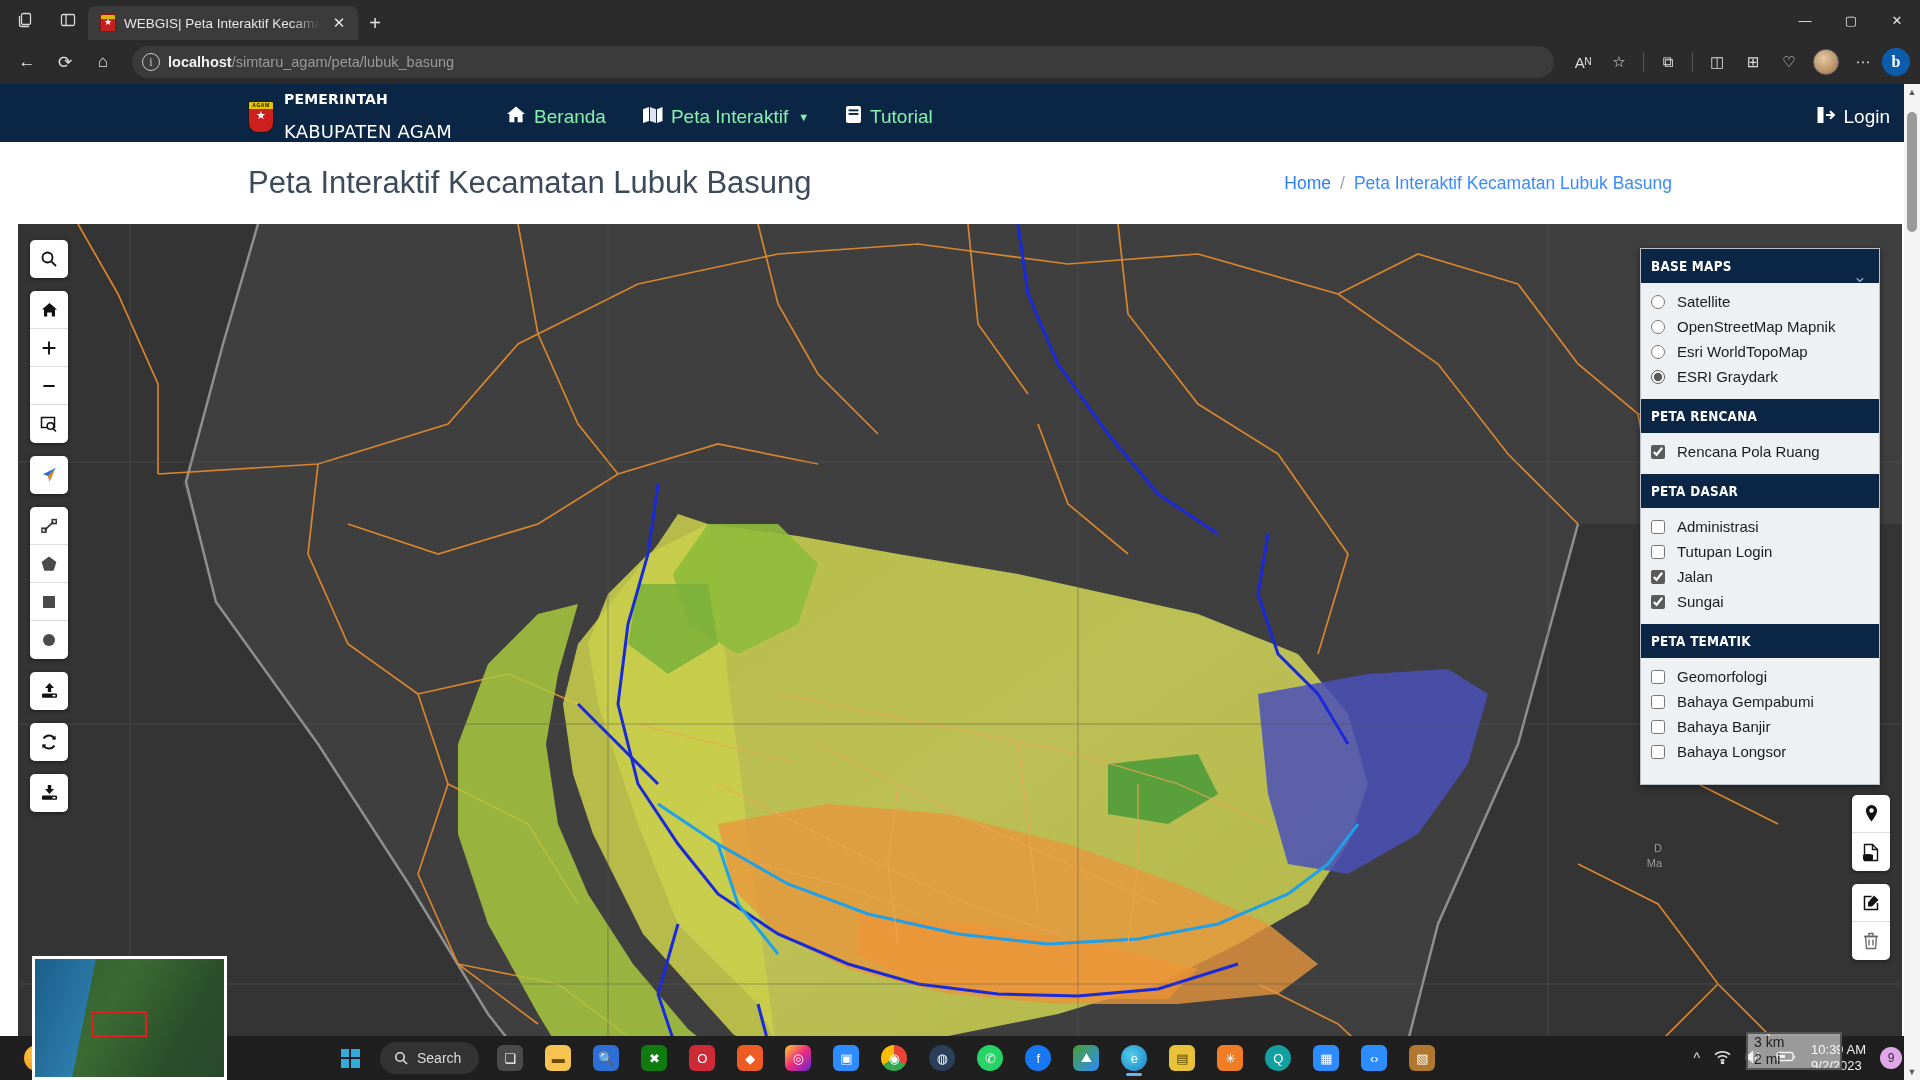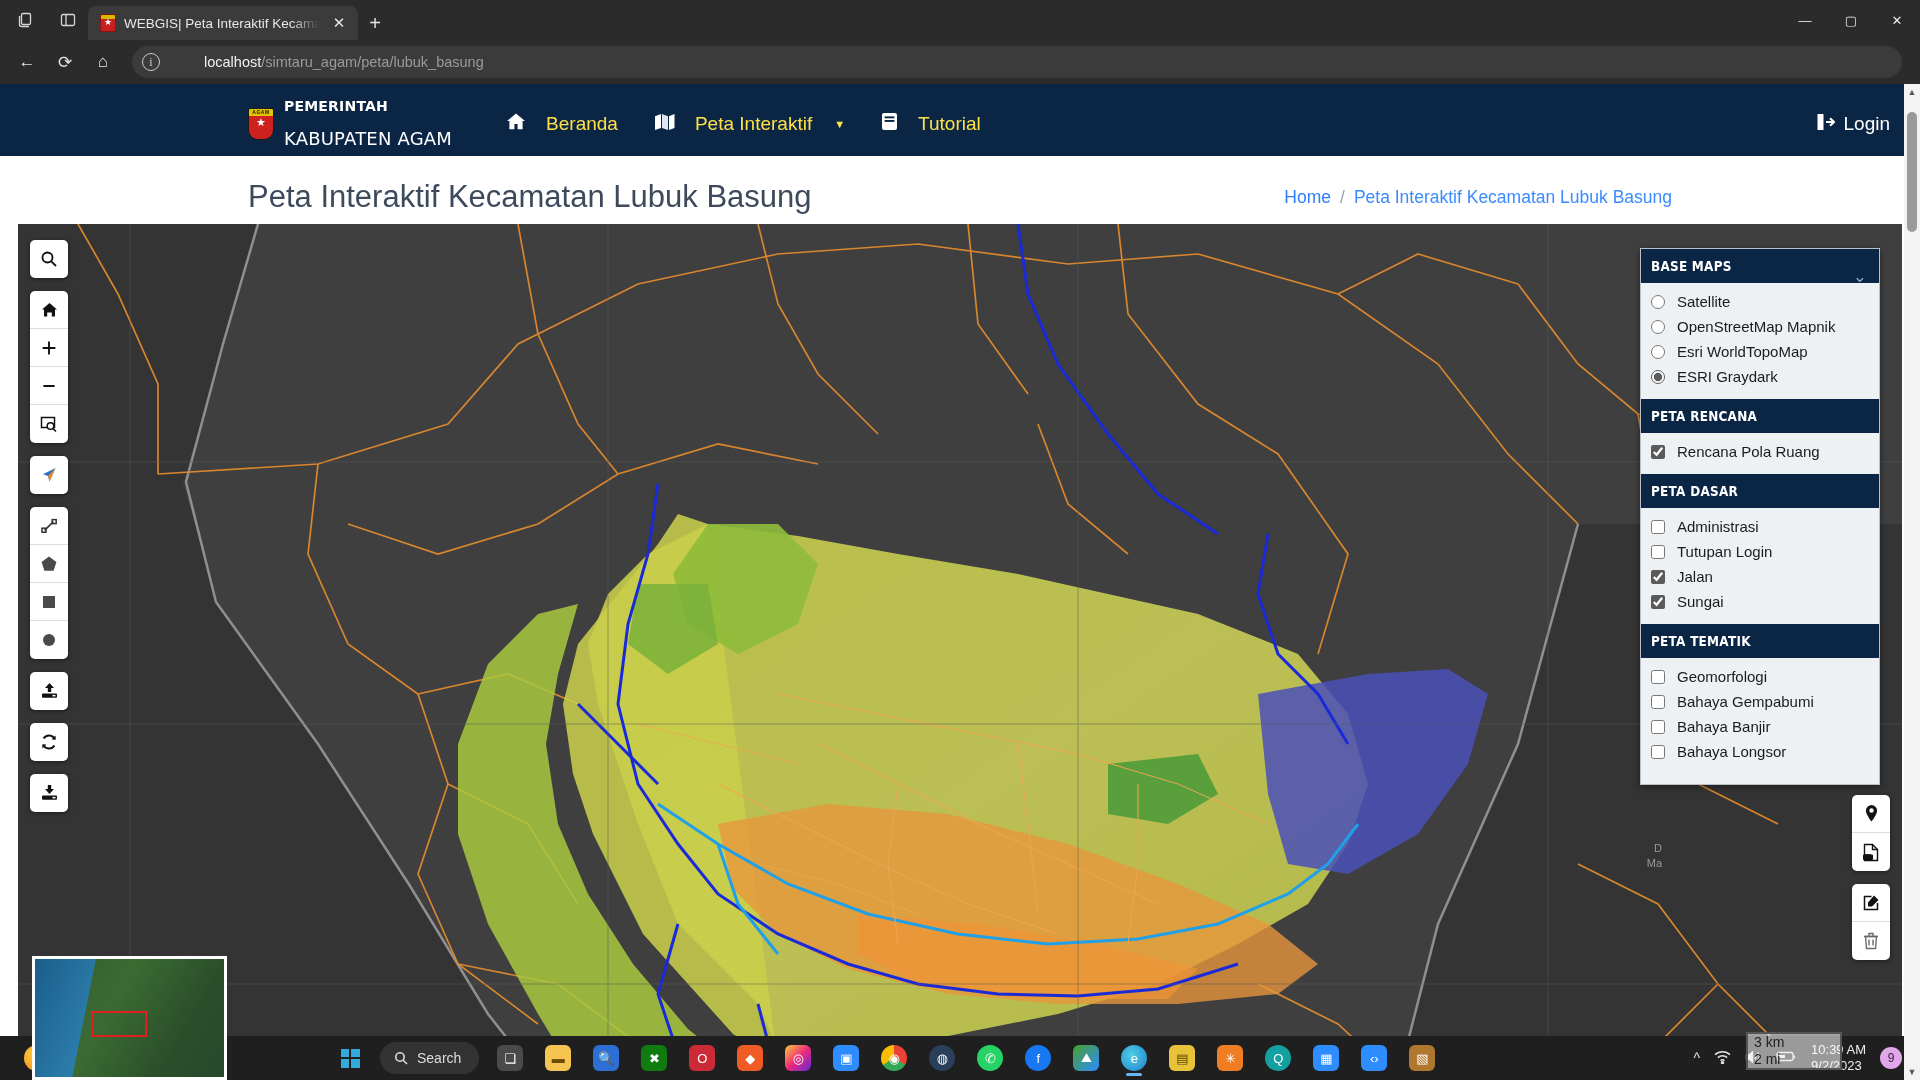--- a/index.html
+++ b/index.html
@@ -53,36 +53,36 @@
              color: #e3e3e3; border-radius: 4px; font-size: 17px; }
   .addressbar {
     flex: 1; height: 32px; background: #3b3b3b; border-radius: 16px;
     display: flex; align-items: center; padding: 0 10px; gap: 8px; margin: 0 8px;
     min-width: 0;
   }
   .addr-info { width: 18px; height: 18px; border: 1.4px solid #c9c9c9; border-radius: 50%;
                color: #c9c9c9; font-size: 12px; display: flex; align-items: center;
                justify-content: center; font-family: "Liberation Serif", serif; flex: 0 0 auto; }
   .addr-text { font-size: 14.5px; color: #9a9a9a; white-space: nowrap; }
-  .addr-text b { color: #f0f0f0; font-weight: 400; margin-left: 36px; }
+  .addr-text b { color: #f0f0f0; font-weight: 700; }
   .tb-right { display: flex; align-items: center; gap: 2px; }
   .tb-right .nav-btn { font-size: 15px; color: #dcdcdc; }
   .tb-sep { width: 1px; height: 20px; background: #565656; margin: 0 5px; }
   .profile-av { width: 26px; height: 26px; border-radius: 50%;
                 background: radial-gradient(circle at 40% 35%, #e8c9a0, #9a6f4a); margin: 0 5px;
                 border: 1px solid #666; }
   .bing-ico { width: 28px; height: 28px; border-radius: 50%; background: #0b5cab;
               color: #fff; display: flex; align-items: center; justify-content: center;
               font-size: 16px; font-weight: bold; font-family: "Liberation Serif", serif; }
 
   
   .page { height: 996px; background: #fff; position: relative; overflow: hidden; }
 
   .site-nav {
-    height: 72px; background: #0b2545; display: flex; align-items: center;
+    height: 58px; background: #0b2545; display: flex; align-items: center;
     padding: 8px 30px 0 0;
   }
   .brand { display: flex; align-items: center; gap: 10px; margin-left: 248px; }
   .brand-logo {
     width: 26px; height: 32px; flex: 0 0 auto; position: relative;
     background: linear-gradient(#e3c400 0 22%, #cf2020 22% 100%);
     border: 1px solid #1a1a1a; border-radius: 2px 2px 10px 10px;
   }
   .brand-logo::before {
     content: "AGAM"; position: absolute; top: 0px; left: 0; right: 0;
@@ -90,21 +90,21 @@
   }
   .brand-logo::after {
     content: "★"; position: absolute; top: 8px; left: 0; right: 0;
     text-align: center; font-size: 11px; color: #fff; line-height: 1;
   }
   .brand-text { color: #fff; line-height: 1.02; font-family: "DejaVu Sans", sans-serif; }
   .brand-line1 { font-size: 14px; font-weight: bold; letter-spacing: .2px; }
   .brand-line2 { font-size: 18px; font-weight: normal; letter-spacing: .2px; margin-top: 17px; }
 
   .nav-links { display: flex; align-items: center; gap: 36px; margin-left: 54px; }
-  .nav-link { color: #fde047; font-size: 19px; display: flex; align-items: center; gap: 20px; }
+  .nav-link { color: #86efac; font-size: 19px; display: flex; align-items: center; gap: 8px; }
   .nav-caret { font-size: 11px; margin-left: 2px; }
   .nav-login { margin-left: auto; color: #fff; font-size: 19px; display: flex;
                align-items: center; gap: 9px; }
 
   .page-head { height: 82px; display: flex; align-items: center; padding: 0 40px 0 248px; }
   .page-title { font-size: 31px; color: #3d4a5c; font-weight: 400; }
   .breadcrumb { margin-left: auto; font-size: 17.5px; display: flex; gap: 9px; align-items: center;
                 padding-right: 208px; }
   .bc-link { color: #2e7dff; text-align: center; }
   .bc-sep { color: #9aa4b0; }
@@ -248,20 +248,33 @@
   <div class="nav-btn">⟳</div>
   <div class="nav-btn">⌂</div>
 
   <div class="addressbar">
     <div class="addr-info">i</div>
     <div class="addr-text">
       <b>localhost</b><span>/simtaru_agam/peta/lubuk_basung</span>
     </div>
   </div>
 
+  <div class="tb-right">
+    <div class="nav-btn">Aᴺ</div>
+    <div class="nav-btn">☆</div>
+    <div class="tb-sep"></div>
+    <div class="nav-btn">⧉</div>
+    <div class="tb-sep"></div>
+    <div class="nav-btn">◫</div>
+    <div class="nav-btn">⊞</div>
+    <div class="nav-btn">♡</div>
+    <div class="profile-av"></div>
+    <div class="nav-btn">⋯</div>
+    <div class="bing-ico">b</div>
+  </div>
 </div>
 
 <div class="page">
 
   <div class="site-nav">
     <div class="brand">
       <div class="brand-logo"></div>
       <div class="brand-text">
         <div class="brand-line1">PEMERINTAH</div>
         <div class="brand-line2">KABUPATEN AGAM</div>

